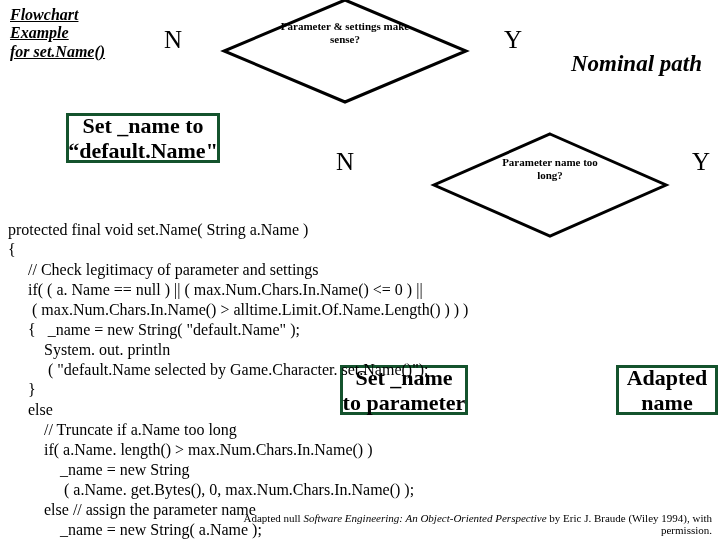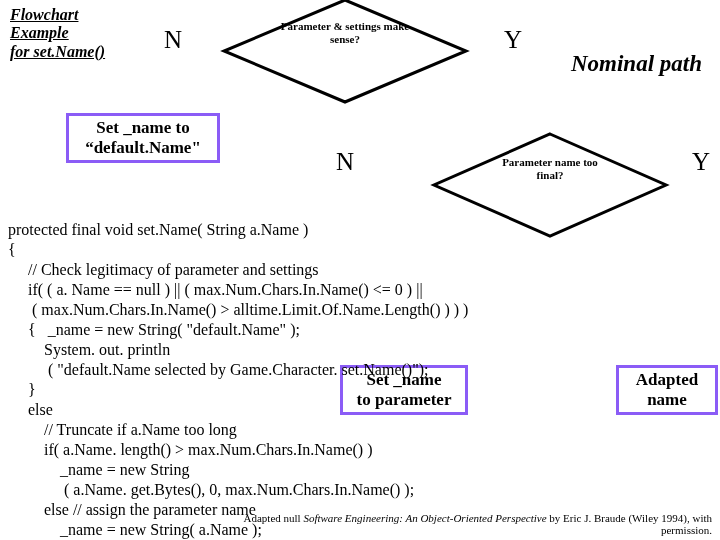--- a/index.html
+++ b/index.html
@@ -44,25 +44,25 @@
     font-size: 11px;
     line-height: 1.15;
   }
   .yn {
     position: absolute;
     font-size: 25px;
     font-family: "Times New Roman", serif;
   }
   .box {
     position: absolute;
-    border: 3px solid #8b5cf6;
+    border: 3px solid #14532d;
     background: #fff;
     text-align: center;
     font-weight: bold;
-    font-size: 17px;
+    font-size: 22px;
     line-height: 1.15;
     display: flex;
     align-items: center;
     justify-content: center;
     white-space: pre;
   }
   .code {
     position: absolute;
     left: 8px;
     top: 220px;
@@ -105,21 +105,21 @@
 <div class="box" style="left:66px; top:113px; width:148px; height:44px;">Set _name to
 “default.Name"</div>
 
 <div class="diamond" style="left:430px; top:130px;">
   <svg width="240" height="110">
     <polygon points="120,4 236,55 120,106 4,55" fill="#fff" stroke="#000" stroke-width="3"></polygon>
   </svg>
 </div>
 <div class="d-lbl" style="left:500px; top:156px; width:100px;">Parameter
 name too
-final?</div>
+long?</div>
 <div class="yn" style="left:336px; top:148px;">N</div>
 <div class="yn" style="left:692px; top:148px;">Y</div>
 
 <div class="box" style="left:340px; top:365px; width:122px; height:44px;">Set _name
 to parameter</div>
 
 <div class="box" style="left:616px; top:365px; width:96px; height:44px;">Adapted
 name</div>
 
 <div class="code">protected final void set.Name( String a.Name )

